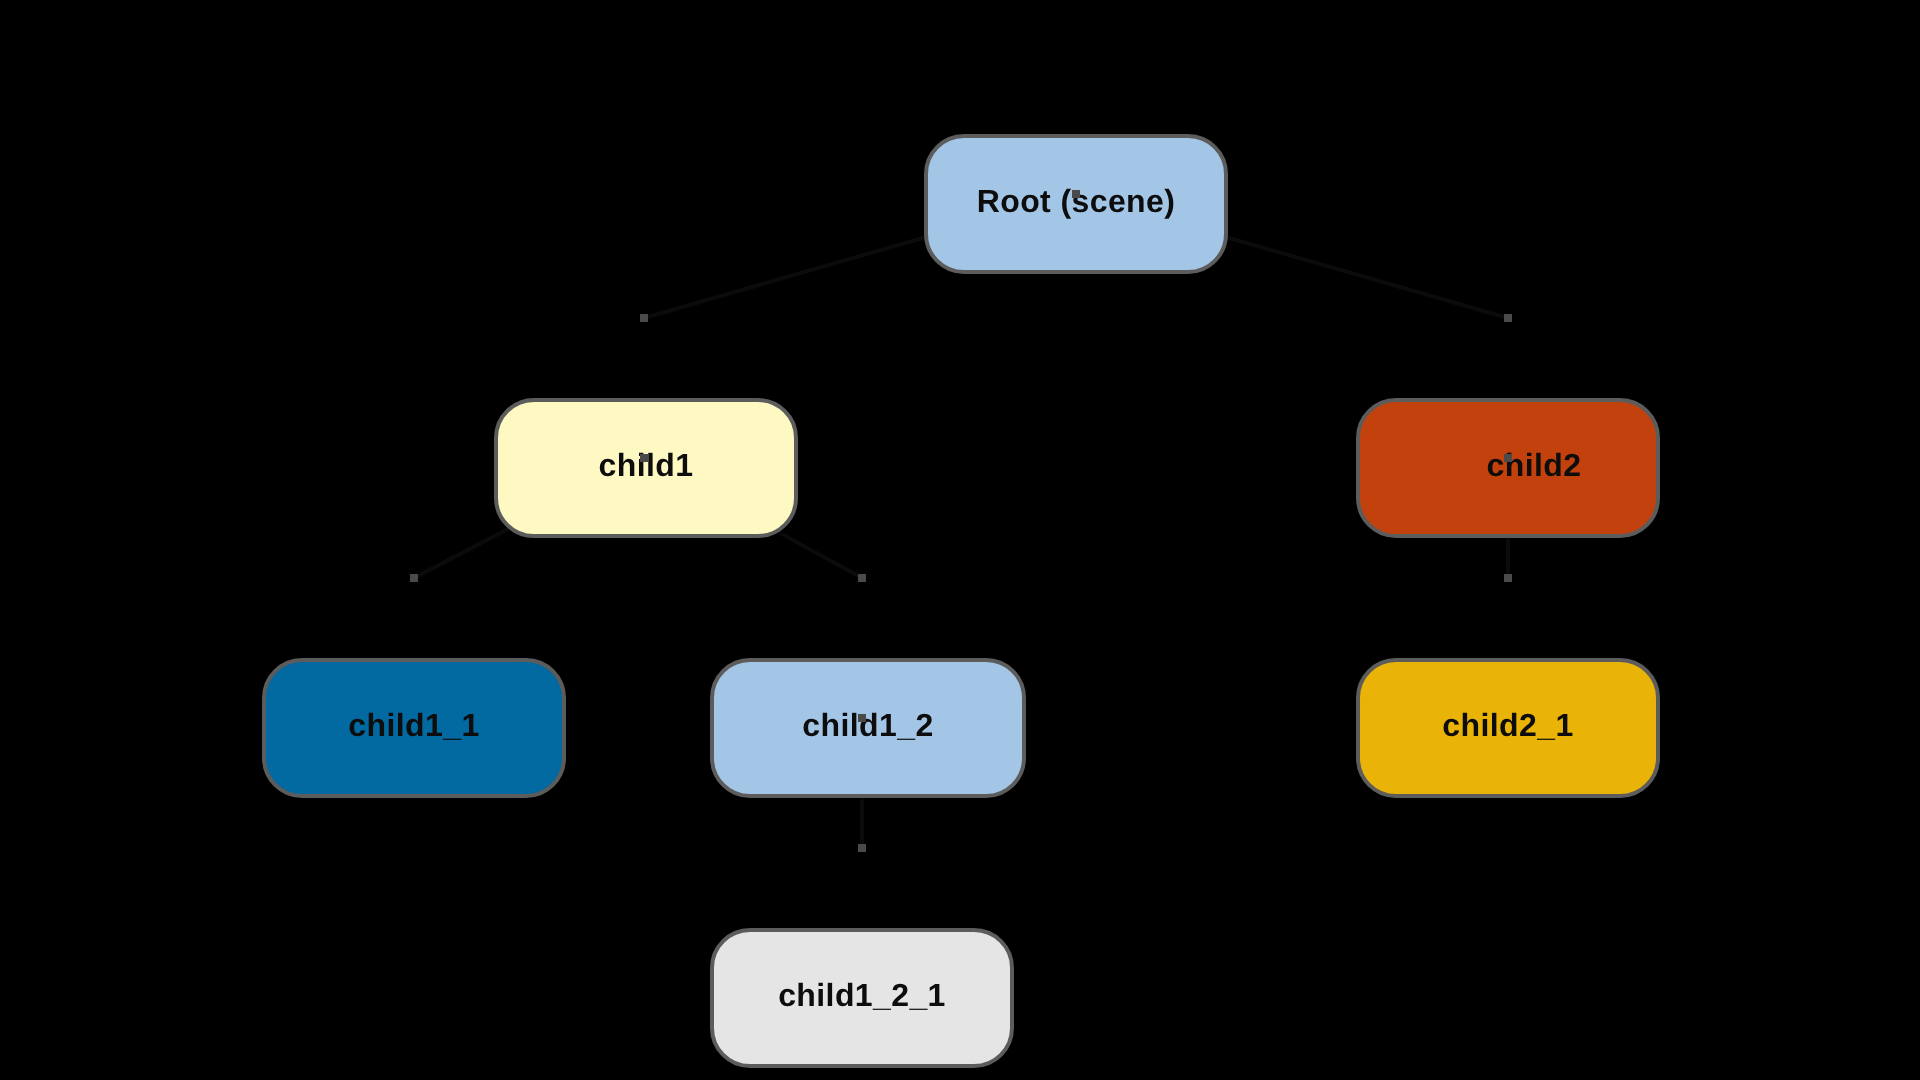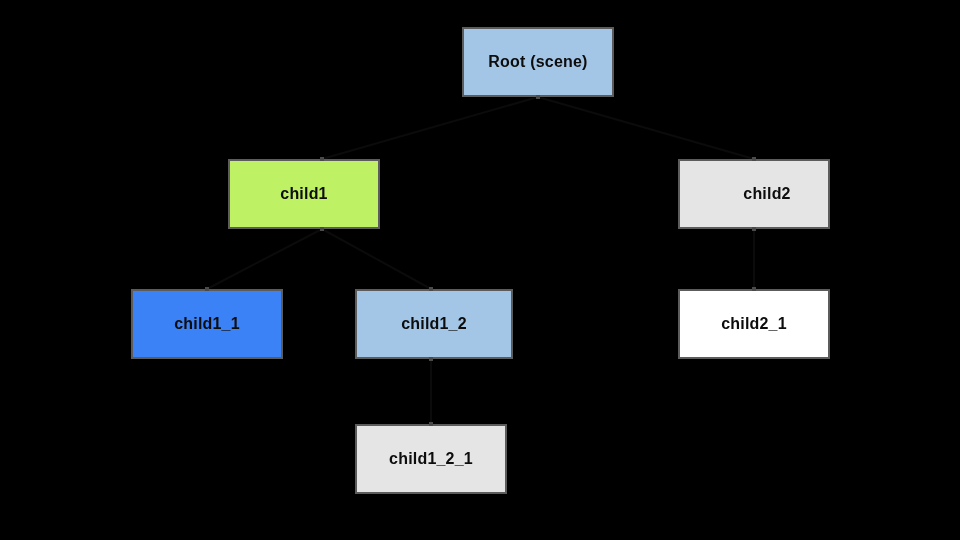--- a/index.html
+++ b/index.html
@@ -22,25 +22,26 @@
     top: 0;
     width: 960px;
     height: 540px;
     pointer-events: none;
   }
   .node {
     position: absolute;
     box-sizing: border-box;
     background: #a4c6e6;
     border: 2px solid #5c5c5c;
-    border-radius: 0;
+    border-radius: 20px;
     display: flex;
     align-items: center;
     justify-content: center;
     box-shadow: 1px 1px 0 rgba(0,0,0,0.35);
+    margin-top: 40px;
   }
   .node-label {
     font-size: 16px;
     font-weight: bold;
     color: #0d0d0d;
     letter-spacing: 0.2px;
     text-align: center;
     white-space: nowrap;
   }
   .tick {
@@ -61,33 +62,33 @@
       <line x1="322" y1="229" x2="207" y2="289" stroke="#0b0b0b" stroke-width="2"></line>
       <line x1="322" y1="229" x2="431" y2="289" stroke="#0b0b0b" stroke-width="2"></line>
       <line x1="754" y1="229" x2="754" y2="289" stroke="#0b0b0b" stroke-width="2"></line>
       <line x1="431" y1="359" x2="431" y2="424" stroke="#0b0b0b" stroke-width="2"></line>
     </svg>
 
   <div id="node-layer">
       <div class="node" style="left: 462px; top: 27px; width: 152px; height: 70px; background: rgb(164, 198, 230); border-color: rgb(92, 92, 92);">
         <span class="node-label" style="color: rgb(13, 13, 13);">Root (scene)</span>
       </div>
-      <div class="node" style="left: 228px; top: 159px; width: 152px; height: 70px; background: #bef264; border-color: rgb(92, 92, 92);">
+      <div class="node" style="left: 247px; top: 159px; width: 152px; height: 70px; background: #fef9c3; border-color: rgb(92, 92, 92);">
         <span class="node-label" style="color: rgb(13, 13, 13);">child1</span>
       </div>
-      <div class="node" style="left: 678px; top: 159px; width: 152px; height: 70px; background: #e5e5e5; border-color: rgb(92, 92, 92); padding-left: 26px;">
+      <div class="node" style="left: 678px; top: 159px; width: 152px; height: 70px; background: #c2410c; border-color: rgb(92, 92, 92); padding-left: 26px;">
         <span class="node-label" style="color: rgb(13, 13, 13);">child2</span>
       </div>
-      <div class="node" style="left: 131px; top: 289px; width: 152px; height: 70px; background: #3b82f6; border-color: rgb(92, 92, 92); align-items: center;">
+      <div class="node" style="left: 131px; top: 289px; width: 152px; height: 70px; background: #0369a1; border-color: rgb(92, 92, 92); align-items: center;">
         <span class="node-label" style="color: rgb(13, 13, 13);">child1_1</span>
       </div>
       <div class="node" style="left: 355px; top: 289px; width: 158px; height: 70px; background: rgb(164, 198, 230); border-color: rgb(92, 92, 92);">
         <span class="node-label" style="color: rgb(13, 13, 13);">child1_2</span>
       </div>
-      <div class="node" style="left: 678px; top: 289px; width: 152px; height: 70px; background: #ffffff; border-color: rgb(92, 92, 92);">
+      <div class="node" style="left: 678px; top: 289px; width: 152px; height: 70px; background: #eab308; border-color: rgb(92, 92, 92);">
         <span class="node-label" style="color: rgb(13, 13, 13);">child2_1</span>
       </div>
       <div class="node" style="left: 355px; top: 424px; width: 152px; height: 70px; background: #e5e5e5; border-color: rgb(92, 92, 92);">
         <span class="node-label" style="color: rgb(13, 13, 13);">child1_2_1</span>
       </div>
     </div>
   <div id="tick-layer">
       <div class="tick" style="left: 536px; top: 95px; background: rgb(74, 74, 74);"></div>
       <div class="tick" style="left: 320px; top: 157px; background: rgb(74, 74, 74);"></div>
       <div class="tick" style="left: 320px; top: 227px; background: rgb(74, 74, 74);"></div>

